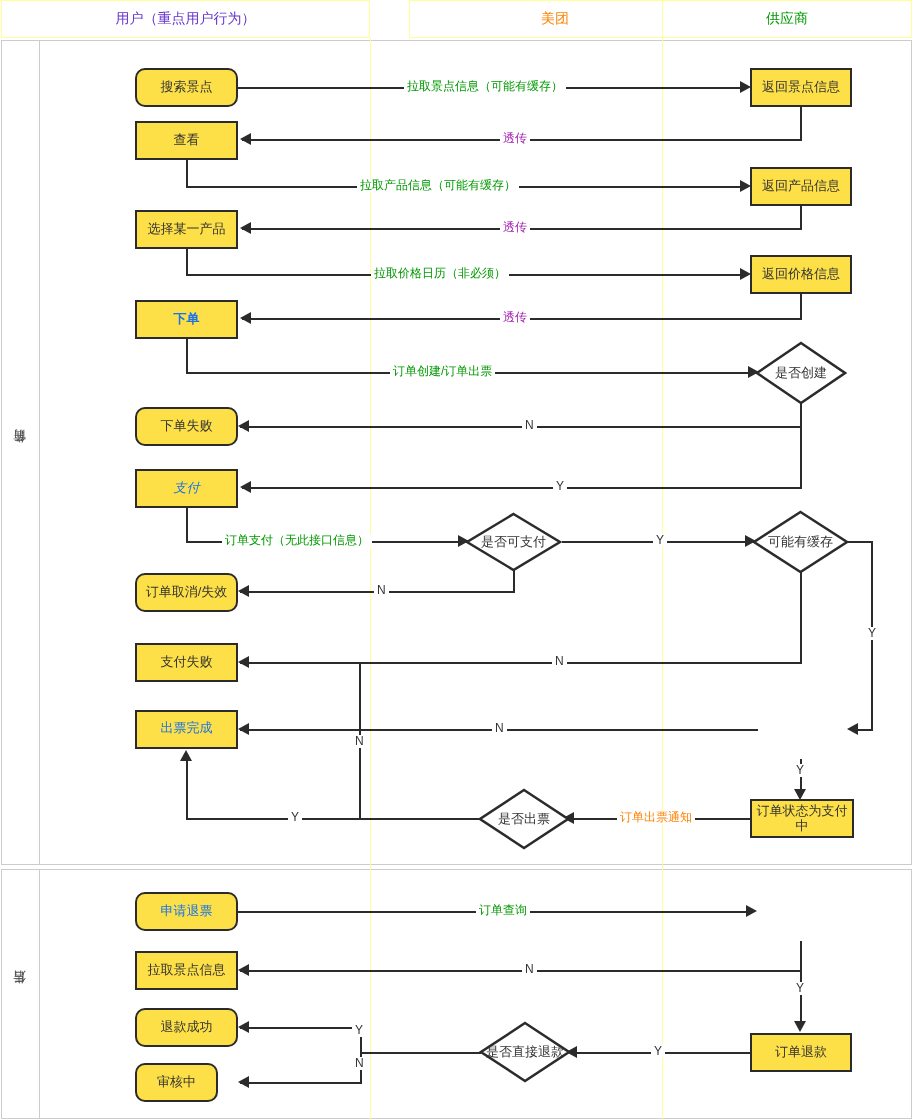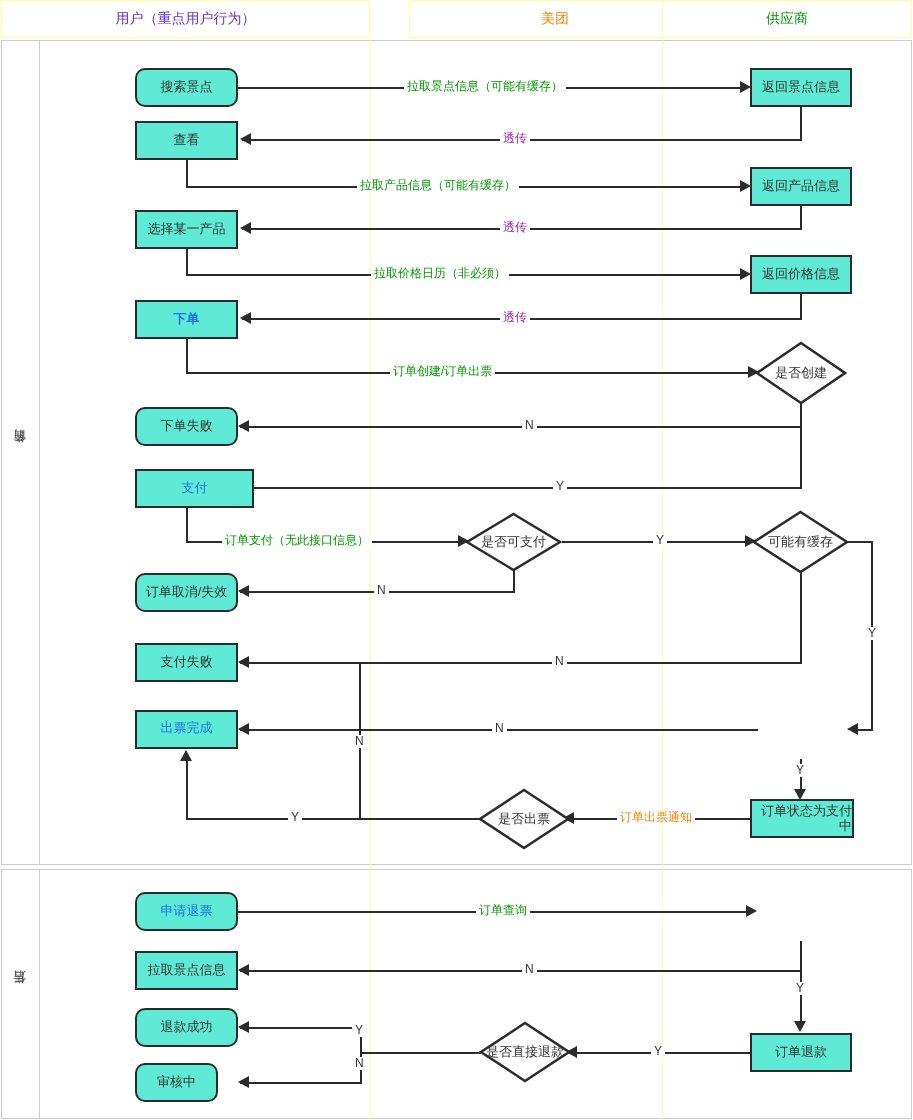--- a/index.html
+++ b/index.html
@@ -19,22 +19,22 @@
   .lane-sep{position:absolute;width:1px;background:#ffff99;top:38px;height:1082px;}
 
   
   .phase{position:absolute;box-sizing:border-box;border:1px solid #cccccc;background:#fff;}
   .phase-label{position:absolute;box-sizing:border-box;border-right:1px solid #cccccc;
                display:flex;align-items:center;justify-content:center;}
   .phase-label span{writing-mode:vertical-rl;transform:rotate(180deg);
                     font-size:13px;color:#4d4d4d;letter-spacing:1px;}
 
   
-  .node{position:absolute;box-sizing:border-box;border:2px solid #2b2b2b;background:#5eead4;
-        display:flex;align-items:center;justify-content:center;text-align:right;
+  .node{position:absolute;box-sizing:border-box;border:2px solid #2b2b2b;background:#fde047;
+        display:flex;align-items:center;justify-content:center;text-align:center;
         font-size:13px;color:#333;line-height:1.15;z-index:6;padding:0 0;}
   .node.round{border-radius:10px;}
   .node.blue{color:#1a73e8;}
   .node.bold{font-weight:bold;}
 
   .diamond{position:absolute;z-index:6;}
   .diamond .dshape{position:absolute;left:0;top:0;width:100%;height:100%;}
   .diamond .dtext{position:absolute;left:0;top:0;width:100%;height:100%;
                   display:flex;align-items:center;justify-content:center;text-align:center;
                   font-size:13px;color:#333;line-height:1.15;}
@@ -156,21 +156,21 @@
 
   <div class="node round" style="left:135px;top:407px;width:103px;height:39px;">
     <span>下单失败</span>
   </div>
 
   <div class="v" style="left:800px;top:403px;height:85px;"></div>
   <div class="h" style="left:242px;top:487px;width:560px;"></div>
   <div class="arw l" style="left:240px;top:481px;"></div>
   <div class="lbl yn" style="left:553px;top:480px;">Y</div>
 
-  <div class="node blue" style="left:135px;top:469px;width:119px;height:39px;">
+  <div class="node blue" style="left:135px;top:469px;width:103px;height:39px;font-style:italic;">
     <span>支付</span>
   </div>
   <div class="v" style="left:186px;top:508px;height:34px;"></div>
   <div class="h" style="left:186px;top:541px;width:276px;"></div>
   <div class="arw r" style="left:458px;top:535px;"></div>
   <div class="lbl green" style="left:222px;top:534px;">订单支付（无此接口信息）</div>
 
   <div class="diamond" style="left:465px;top:512px;width:97px;height:60px;">
     <svg class="dshape" viewBox="0 0 97 60" preserveAspectRatio="none">
       <polygon points="48.5,2 95,30 48.5,58 2,30" fill="#fff" stroke="#2b2b2b" stroke-width="2.5"></polygon>

